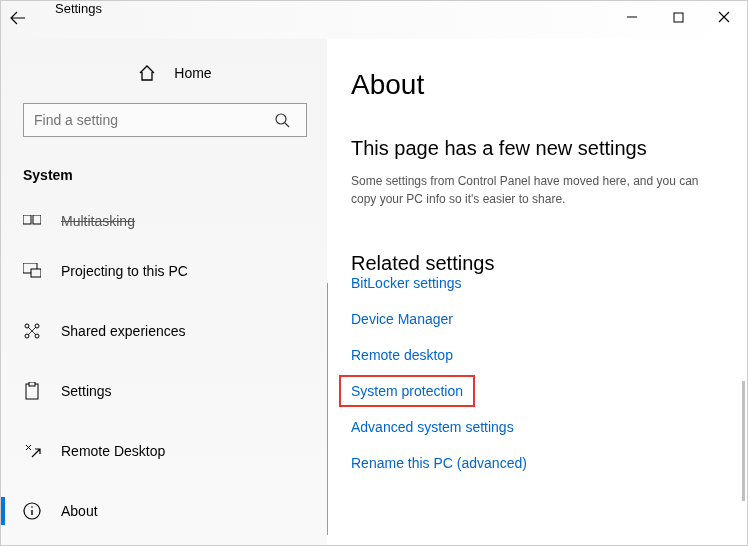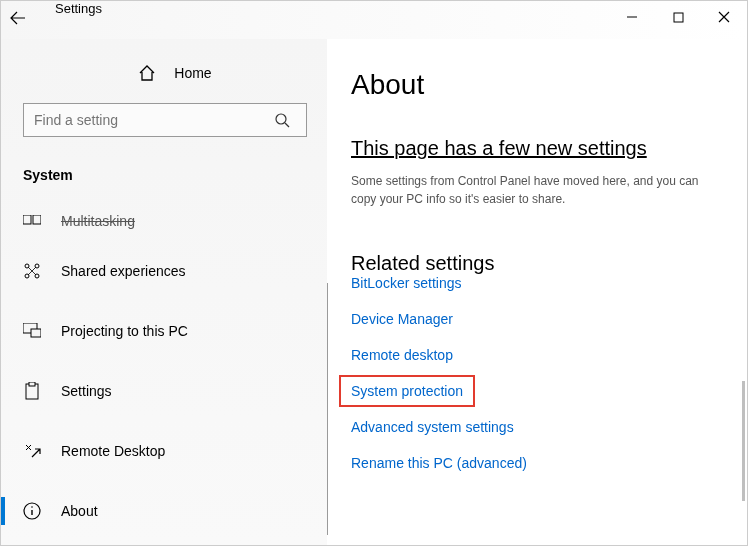--- a/index.html
+++ b/index.html
@@ -58,21 +58,21 @@
   .nav-item.cut { height:30px; align-items:flex-end; padding-bottom:6px; }
   .nav-item.active { position:relative; }
   .nav-item.active::before {
     content:""; position:absolute; left:0; top:10px; bottom:10px; width:4px; background:#0078d4;
   }
   .nav-icon { width:18px; height:18px; display:flex;align-items:center;justify-content:center; flex-shrink:0;}
   .main {
     flex:1; padding: 30px 24px 0 24px; position:relative; background:#fff;
   }
   .page-title { font-size:28px; font-weight:400; margin-bottom:36px; }
-  .sub-h { font-size:20px; font-weight:400; margin-bottom:12px;text-decoration:underline; }
+  .sub-h { font-size:20px; font-weight:400; margin-bottom:12px; }
   .desc { font-size:12px; color:#555; line-height:1.5; margin-bottom:44px; max-width:380px;}
   .rel-h { font-size:20px; font-weight:400; margin-bottom:0; }
   .link-list { display:flex; flex-direction:column; gap:20px; }
   .link { color:#0066cc; font-size:14px; cursor:pointer; width:fit-content;}
   .link.highlight { border:2px solid #e23b2e; padding:6px 10px; margin:-8px -12px; }
   .divider-vert {
     position:absolute; left:326px; top:244px; bottom:10px; width:1px; background:#9a9a9a;
   }
   .scrollbar-stub {
     position:absolute; right:2px; top:342px; width:3px; height:120px; background:#bfbfbf;
@@ -139,39 +139,39 @@
           <svg width="18" height="10" viewBox="0 0 18 10">
               <rect x="0" y="0" width="8" height="9" stroke="#000" fill="none"></rect>
               <rect x="10" y="0" width="8" height="9" stroke="#000" fill="none"></rect>
             </svg>
         </span>
         <span style="text-decoration:line-through;color:#555;">Multitasking</span>
       </div>
 
       <div class="nav-item">
         <span class="nav-icon">
+          <svg width="18" height="16" viewBox="0 0 18 16">
+              <rect x="0" y="0" width="14" height="10" stroke="#000" fill="none"></rect>
+              <rect x="8" y="6" width="10" height="8" stroke="#000" fill="#f5f5f5"></rect>
+            </svg>
+        </span>
+        <span>Projecting to this PC</span>
+      </div>
+
+      <div class="nav-item">
+        <span class="nav-icon">
           <svg width="18" height="18" viewBox="0 0 18 18">
               <circle cx="4" cy="4" r="2" stroke="#000" fill="none"></circle>
               <circle cx="14" cy="4" r="2" stroke="#000" fill="none"></circle>
               <circle cx="4" cy="14" r="2" stroke="#000" fill="none"></circle>
               <circle cx="14" cy="14" r="2" stroke="#000" fill="none"></circle>
               <path d="M5 5 L13 13 M13 5 L5 13" stroke="#000" stroke-width="0.8"></path>
             </svg>
         </span>
         <span>Shared experiences</span>
-      </div>
-
-      <div class="nav-item">
-        <span class="nav-icon">
-          <svg width="18" height="16" viewBox="0 0 18 16">
-              <rect x="0" y="0" width="14" height="10" stroke="#000" fill="none"></rect>
-              <rect x="8" y="6" width="10" height="8" stroke="#000" fill="#f5f5f5"></rect>
-            </svg>
-        </span>
-        <span>Projecting to this PC</span>
       </div>
 
       <div class="nav-item">
         <span class="nav-icon">
           <svg width="16" height="18" viewBox="0 0 16 18">
               <rect x="2" y="2" width="12" height="15" stroke="#000" fill="none"></rect>
               <rect x="5" y="0" width="6" height="4" stroke="#000" fill="#f5f5f5"></rect>
             </svg>
         </span>
         <span>Settings</span>

